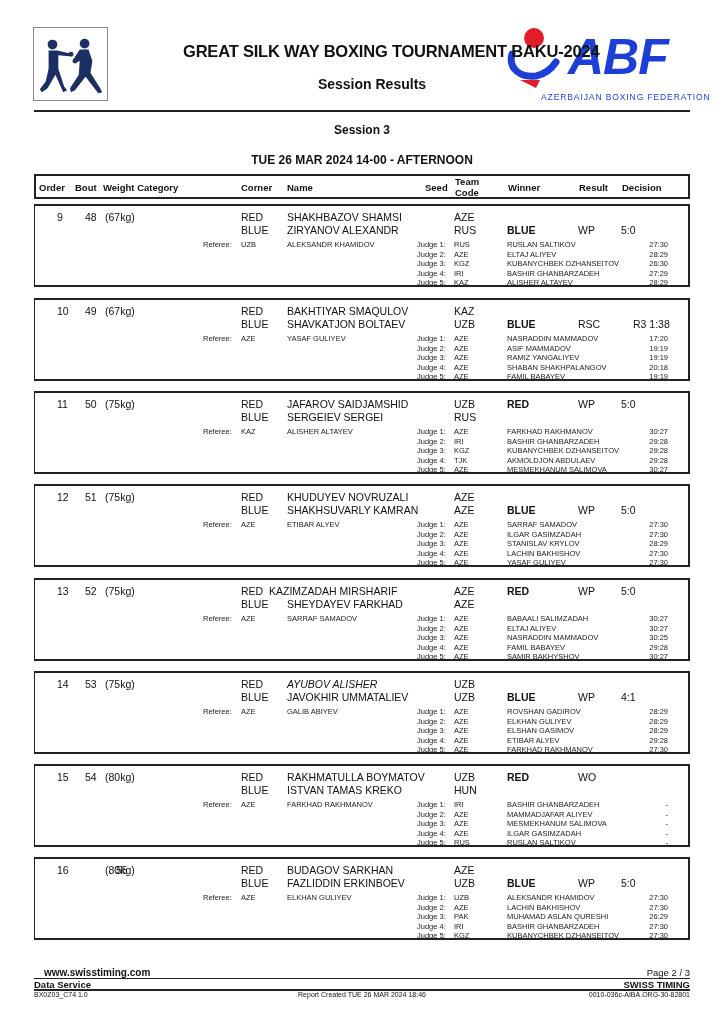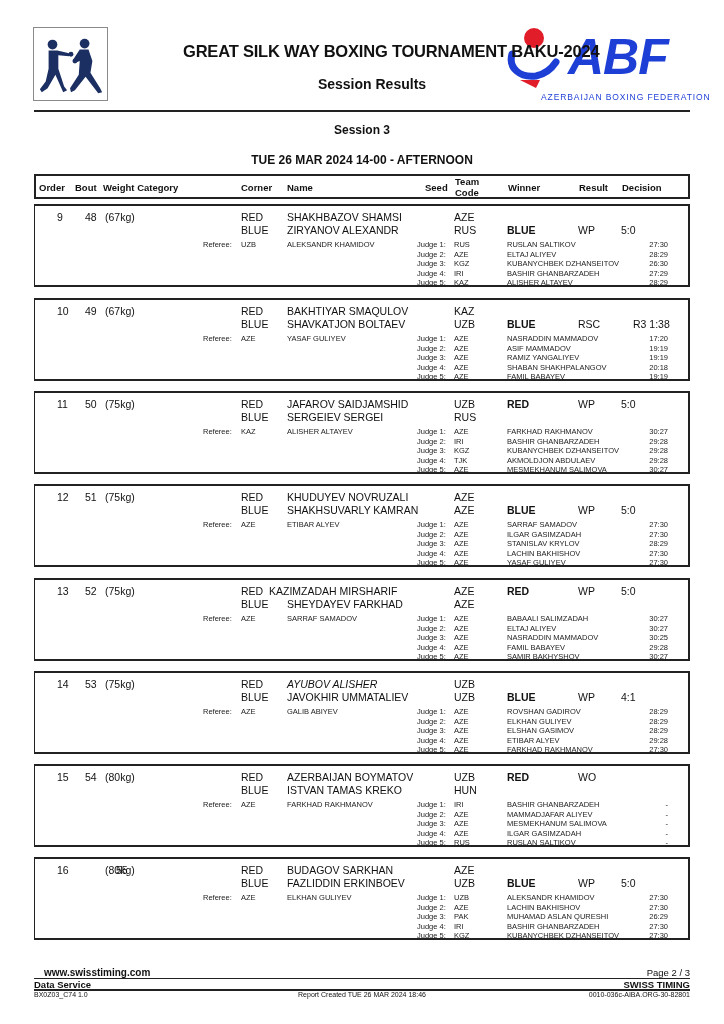--- a/index.html
+++ b/index.html
@@ -321,21 +321,21 @@
         <span class="f small" style="top: 72px; left: 472px;">FARKHAD RAKHMANOV</span>
         <span class="f small" style="top: 72px; right: 20px;">27:30</span>
       </div>
   </div>
     <div class="bout" style="top: 764px;">
     <span class="f main" style="left:22px;top:5px;">15</span>
     <span class="f main" style="left:50px;top:5px;">54</span>
     <span class="f main" style="left:70px;top:5px;">(80kg)</span>
     <span class="f main" style="left:206px;top:5px;">RED</span>
     <span class="f main" style="left:206px;top:18px;">BLUE</span>
-    <span class="f main" style="left:252px;top:5px;">AZERBAIJAN BOYMATOV</span>
+    <span class="f main" style="left:252px;top:5px;">RAKHMATULLA BOYMATOV</span>
     <span class="f main" style="left:252px;top:18px;">ISTVAN TAMAS KREKO</span>
     <span class="f main" style="left:419px;top:5px;">UZB</span>
     <span class="f main" style="left:419px;top:18px;">HUN</span>
     <span class="f main bold winner" style="left: 472px; top: 5px;">RED</span>
     <span class="f main result" style="left: 543px; top: 5px;">WO</span>
     <span class="f main decision" style="left: 586px; top: 5px;"></span>
     <span class="f small" style="left:168px;top:34px;">Referee:</span>
     <span class="f small" style="left:206px;top:34px;">AZE</span>
     <span class="f small" style="left:252px;top:34px;">FARKHAD RAKHMANOV</span>
     <div class="judges">

